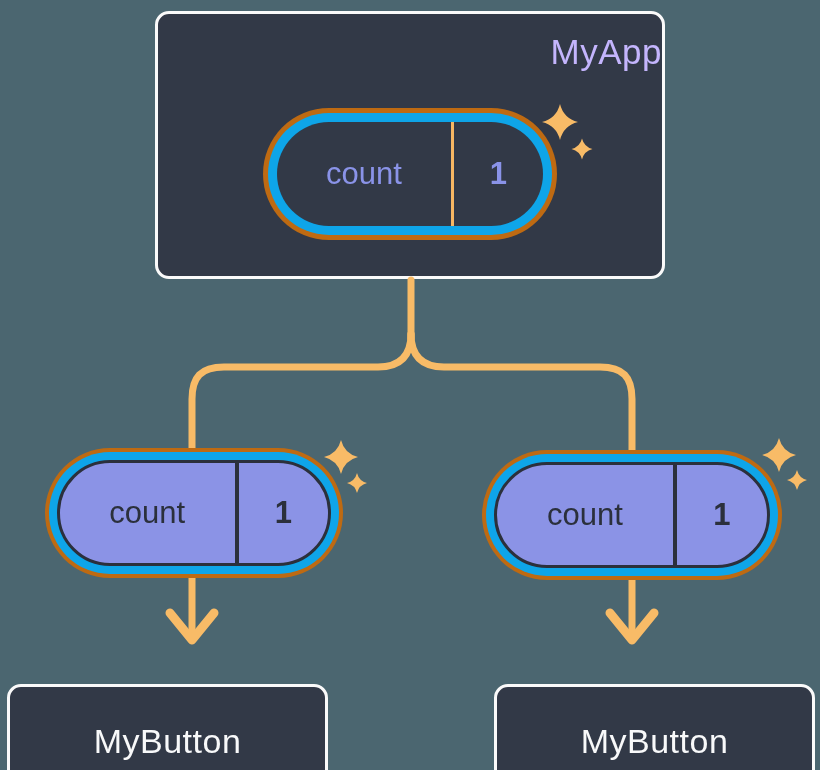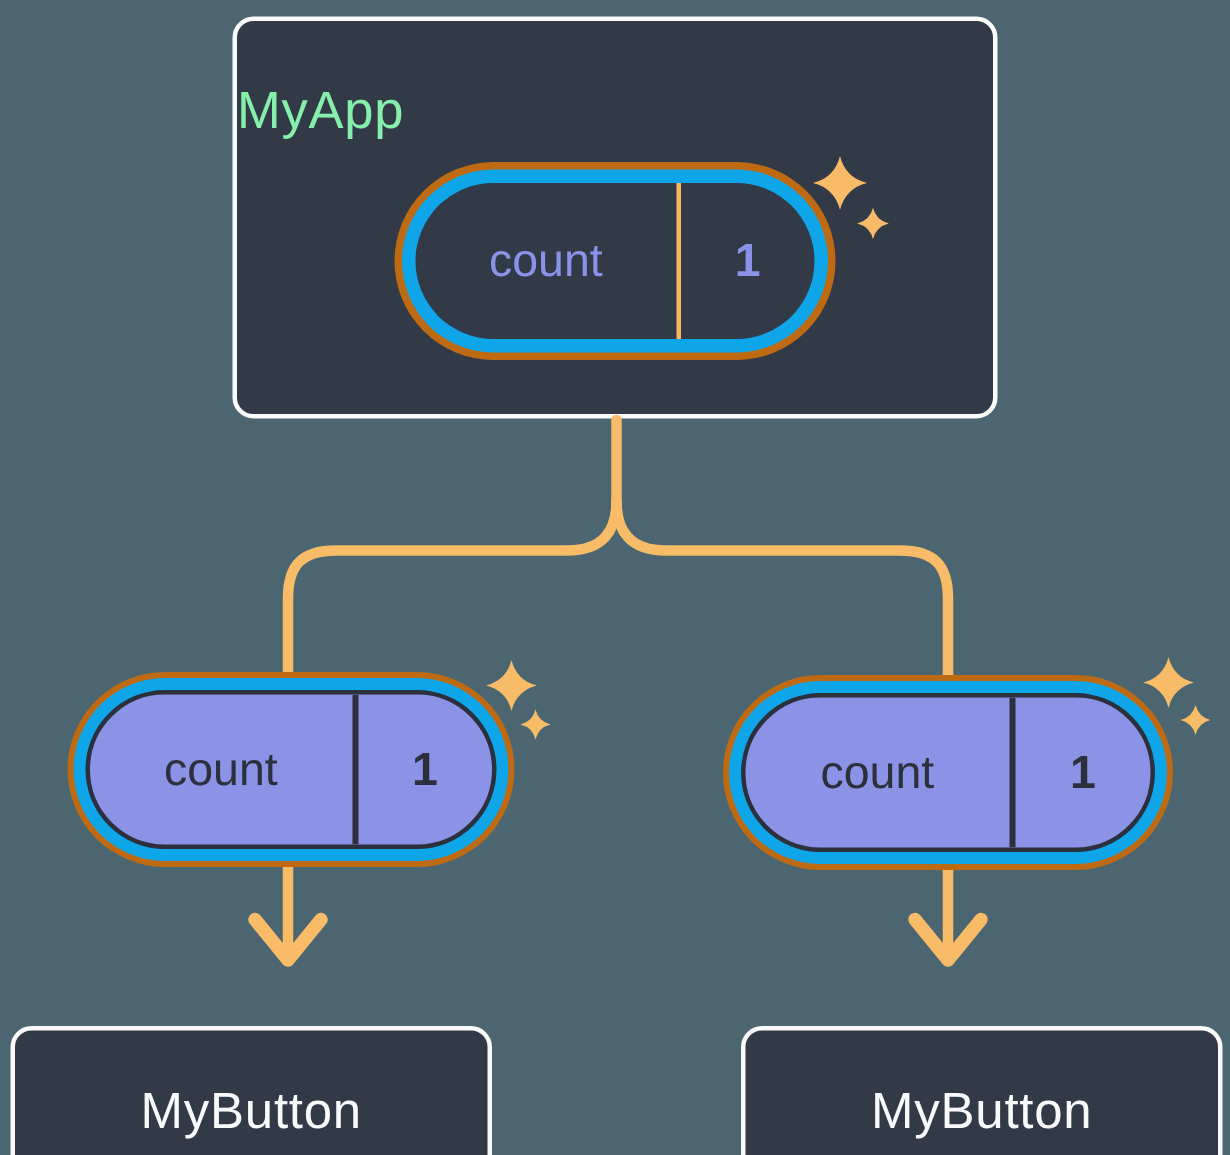--- a/index.html
+++ b/index.html
@@ -9,22 +9,22 @@
   }
   .layer{position:absolute;left:0;top:0;pointer-events:none;}
 
   
   .node{
     position:absolute;background:#323947;border:3px solid #FAFAFA;
     border-radius:14px;box-sizing:border-box;
   }
   .node-root{left:155px;top:11px;width:510px;height:268px;}
   .node-title{
-    margin-top:40px;text-align:left;font-size:35px;font-weight:500;
-    color:#86efac;letter-spacing:.5px;
+    margin-top:18px;text-align:right;font-size:35px;font-weight:500;
+    color:#c4b5fd;letter-spacing:.5px;
   }
   .node-btn{
     width:321px;height:115px;top:684px;display:flex;align-items:center;
     justify-content:center;font-size:34px;font-weight:400;color:#F8F9FA;
     letter-spacing:.5px;
   }
   .node-btn-left{left:7px;}
   .node-btn-right{left:494px;}
 
   

